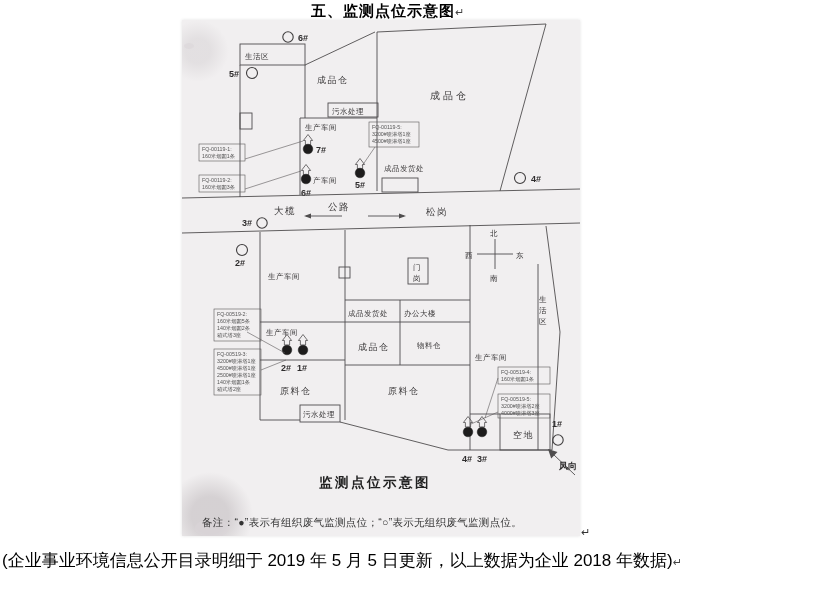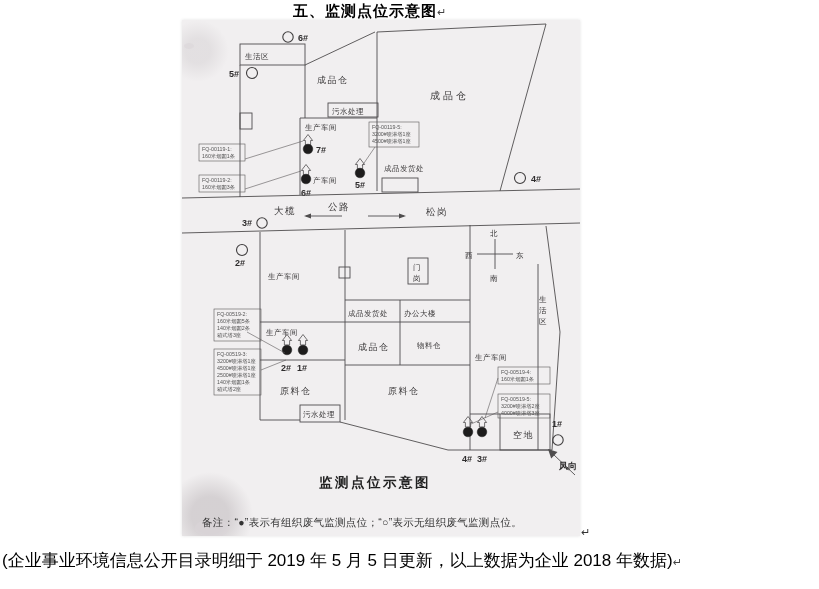--- a/index.html
+++ b/index.html
@@ -1,21 +1,21 @@
 <!DOCTYPE html>
 <html><head>
 <meta charset="utf-8">
 <style>
   html,body{margin:0;padding:0;}
   body{
     width:819px;height:589px;position:relative;background:#ffffff;overflow:hidden;
     font-family:"Liberation Sans",sans-serif;color:#000;
   }
   .doc-title{
-    position:absolute;left:293px;top:2px;font-size:15px;font-weight:bold;
+    position:absolute;left:311px;top:2px;font-size:15px;font-weight:bold;
     letter-spacing:1px;white-space:nowrap;
   }
   .pmark{font-size:11px;font-weight:normal;color:#444;letter-spacing:0;}
   .scan{
     position:absolute;left:182px;top:20px;width:398px;height:516px;
     background:
       radial-gradient(circle at 7% 96%, rgba(190,184,187,.55) 0 3%, transparent 7%),
       radial-gradient(circle at 4% 6%, rgba(200,195,198,.35) 0 2%, transparent 5%),
       #f1eff0;
     box-shadow:0 0 3px rgba(0,0,0,.12);

